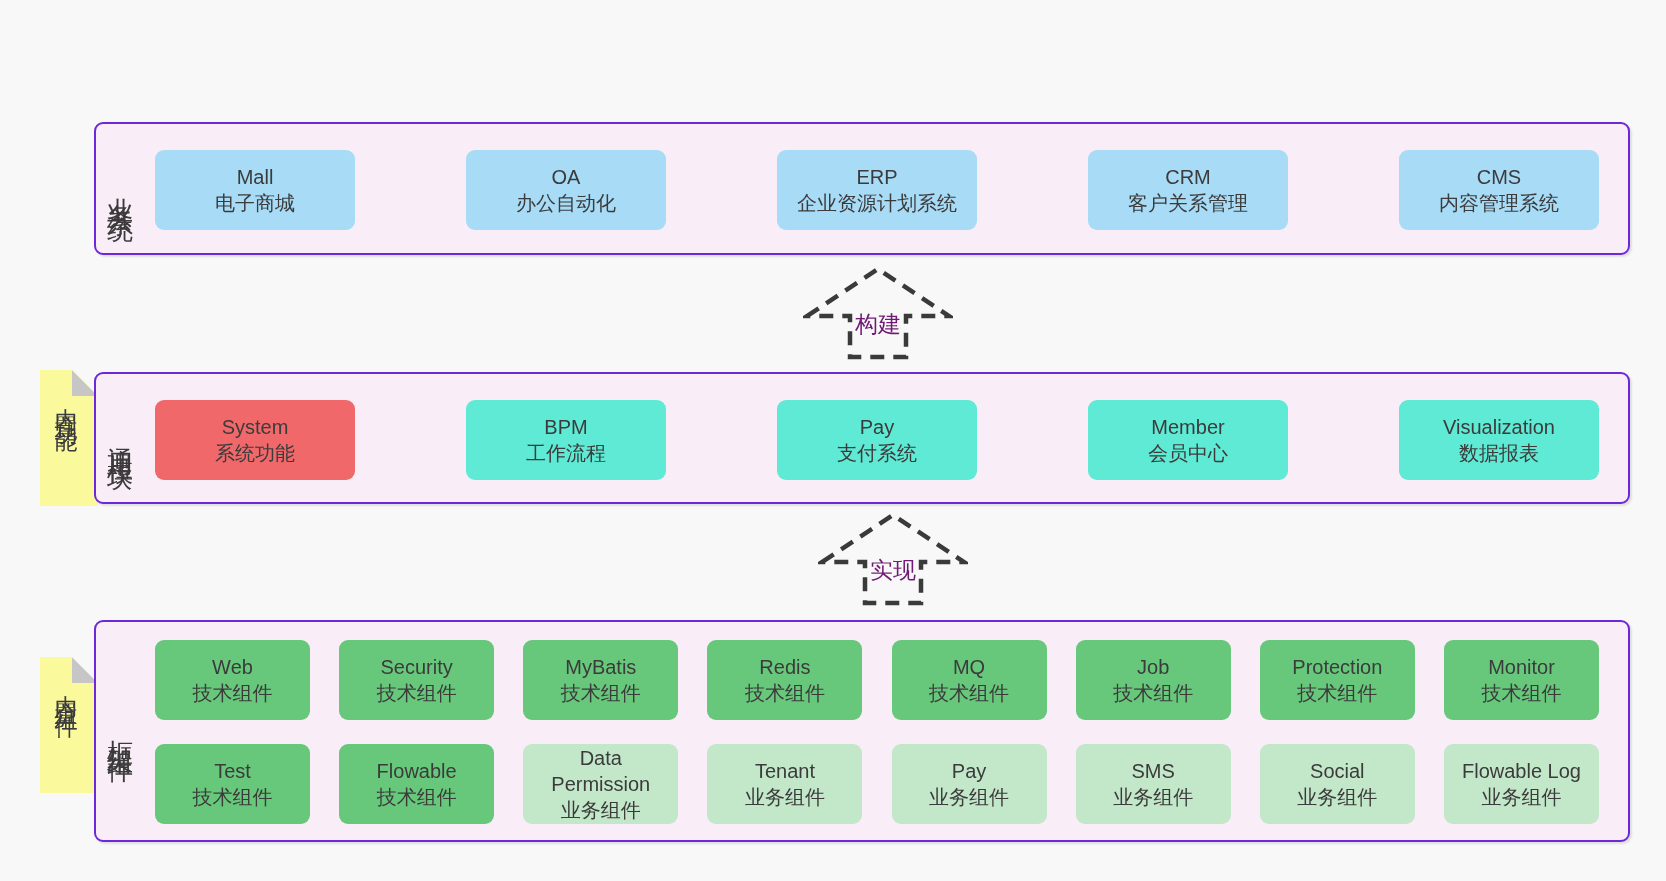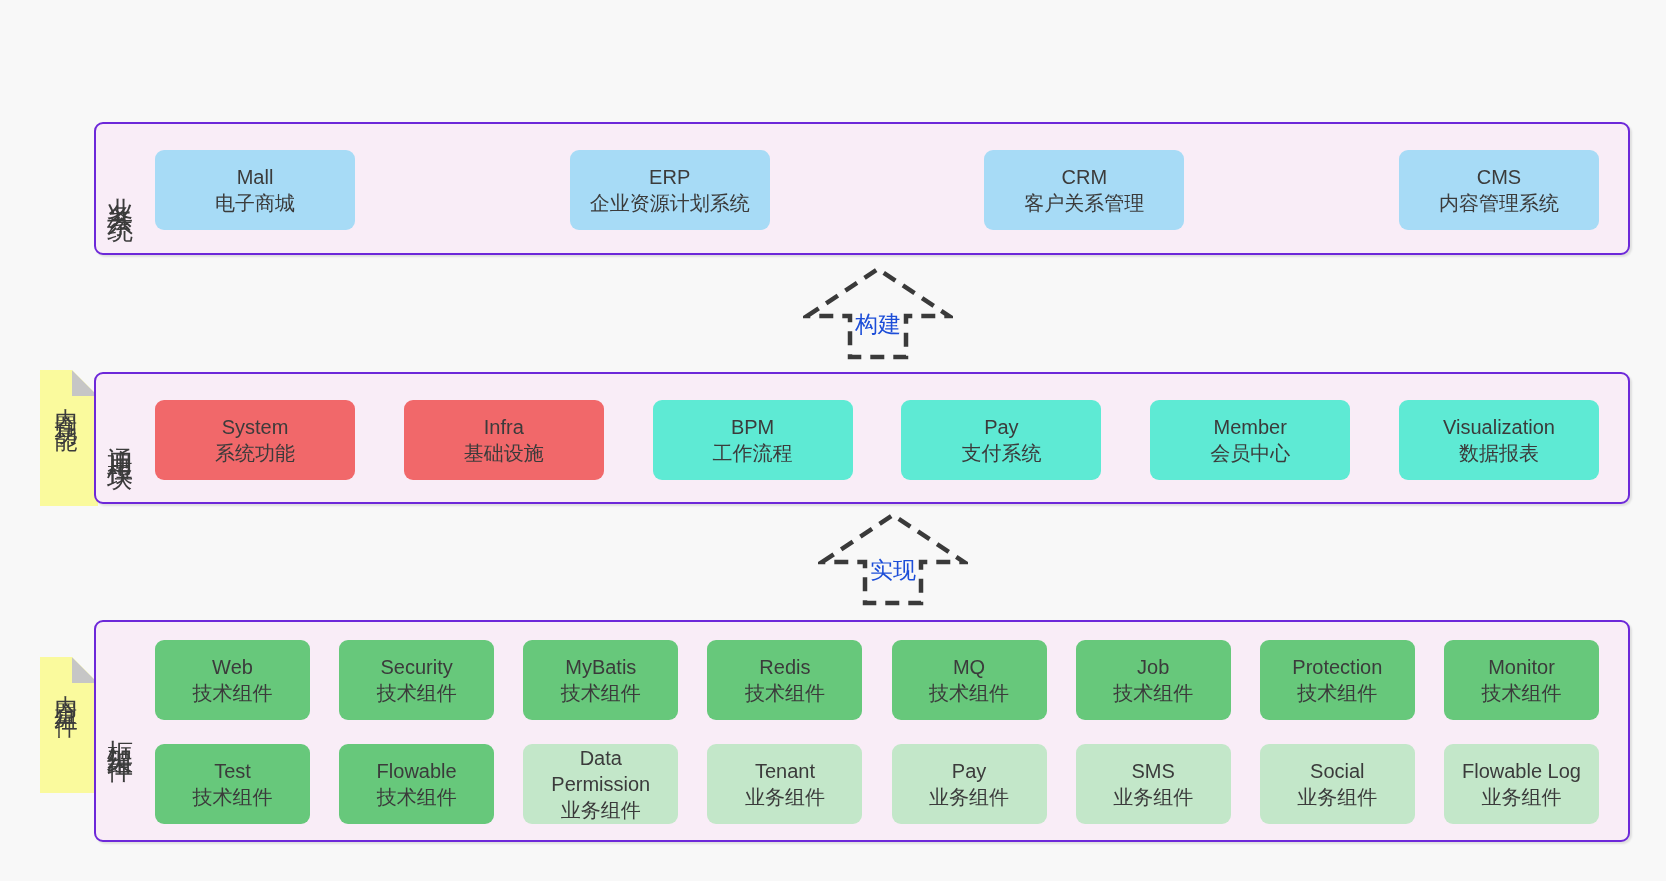--- a/index.html
+++ b/index.html
@@ -25,33 +25,37 @@
        clip-path:polygon(0 0,calc(100% - 26px) 0,100% 26px,100% 100%,0 100%);}
   .tab .fold{position:absolute;top:0;right:0;width:26px;height:26px;background:#c6c6c6;
        clip-path:polygon(0 0,100% 100%,0 100%);}
   .tab .tlabel{position:absolute;left:50%;top:20px;transform:translateX(-62%);
        writing-mode:vertical-rl;text-orientation:upright;font-size:23px;
        letter-spacing:7px;color:#3b3b3b;line-height:1.1;}
   .arrow{position:absolute;width:150px;height:96px;z-index:2;}
   .arrow svg{display:block;}
   .arrow path{stroke:#3a3a3a;stroke-width:4.5;fill:none;stroke-dasharray:14 9;}
   .albl{position:absolute;left:50%;top:45px;transform:translateX(-50%);
-        font-size:23px;color:#1d4ed8;background:#f8f8f8;padding:0 2px;white-space:nowrap;}
+        font-size:23px;color:#701a75;background:#f8f8f8;padding:0 2px;white-space:nowrap;}
 </style>
 </head>
 <body>
 
 <div class="stage">
 
   <div class="panel" style="top:122px;height:133px;">
     <div class="vlabel">业务系统</div>
     <div class="boxes" style="top:26px;">
       <div class="bx w200 blue">
         <div>Mall</div>
         <div>电子商城</div>
+      </div>
+      <div class="bx w200 blue">
+        <div>OA</div>
+        <div>办公自动化</div>
       </div>
       <div class="bx w200 blue">
         <div>ERP</div>
         <div>企业资源计划系统</div>
       </div>
       <div class="bx w200 blue">
         <div>CRM</div>
         <div>客户关系管理</div>
       </div>
       <div class="bx w200 blue">
@@ -72,24 +76,20 @@
     <div class="fold"></div>
     <div class="tlabel">内置功能</div>
   </div>
 
   <div class="panel" style="top:372px;height:132px;">
     <div class="vlabel">通用模块</div>
     <div class="boxes" style="top:26px;">
       <div class="bx w200 red">
         <div>System</div>
         <div>系统功能</div>
-      </div>
-      <div class="bx w200 red">
-        <div>Infra</div>
-        <div>基础设施</div>
       </div>
       <div class="bx w200 pink">
         <div>BPM</div>
         <div>工作流程</div>
       </div>
       <div class="bx w200 pink">
         <div>Pay</div>
         <div>支付系统</div>
       </div>
       <div class="bx w200 pink">

